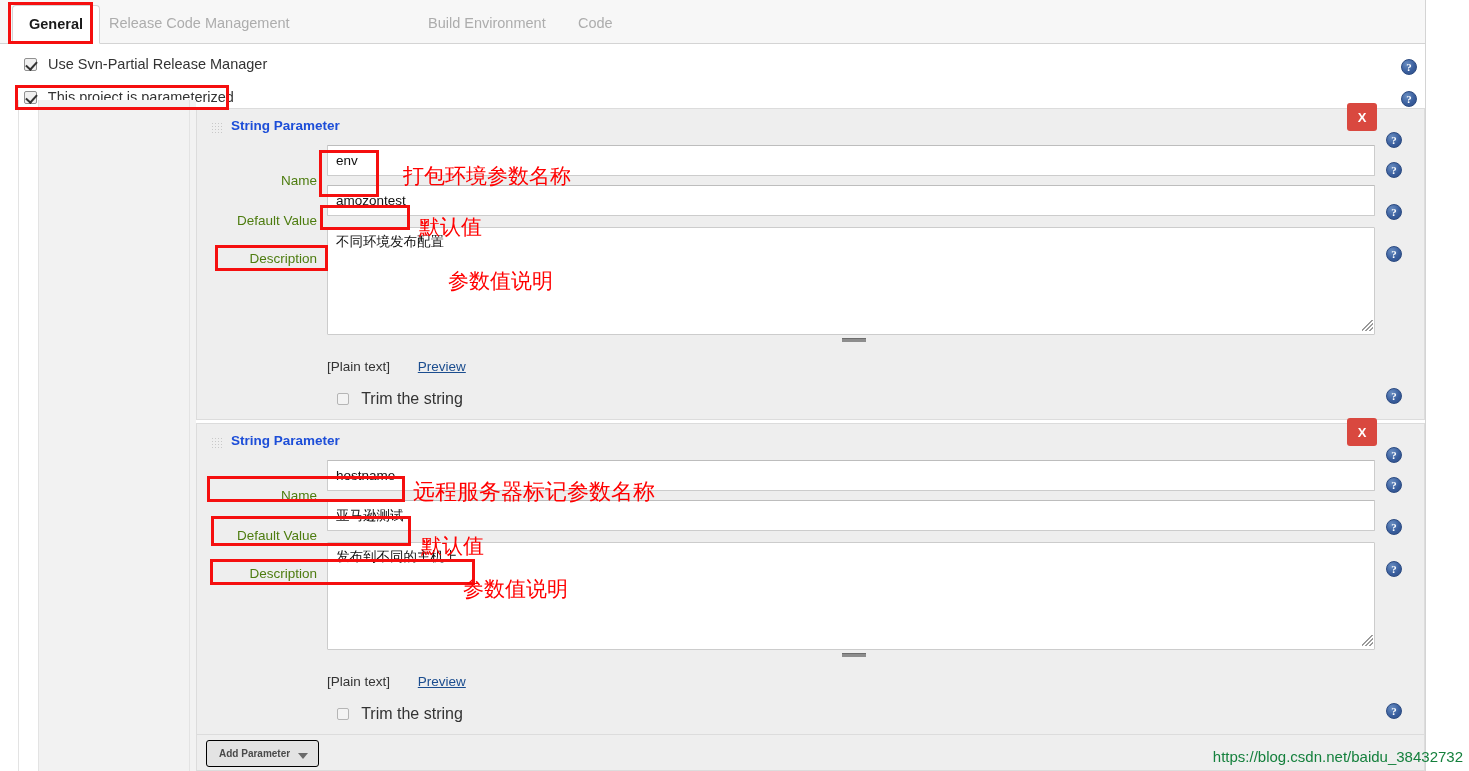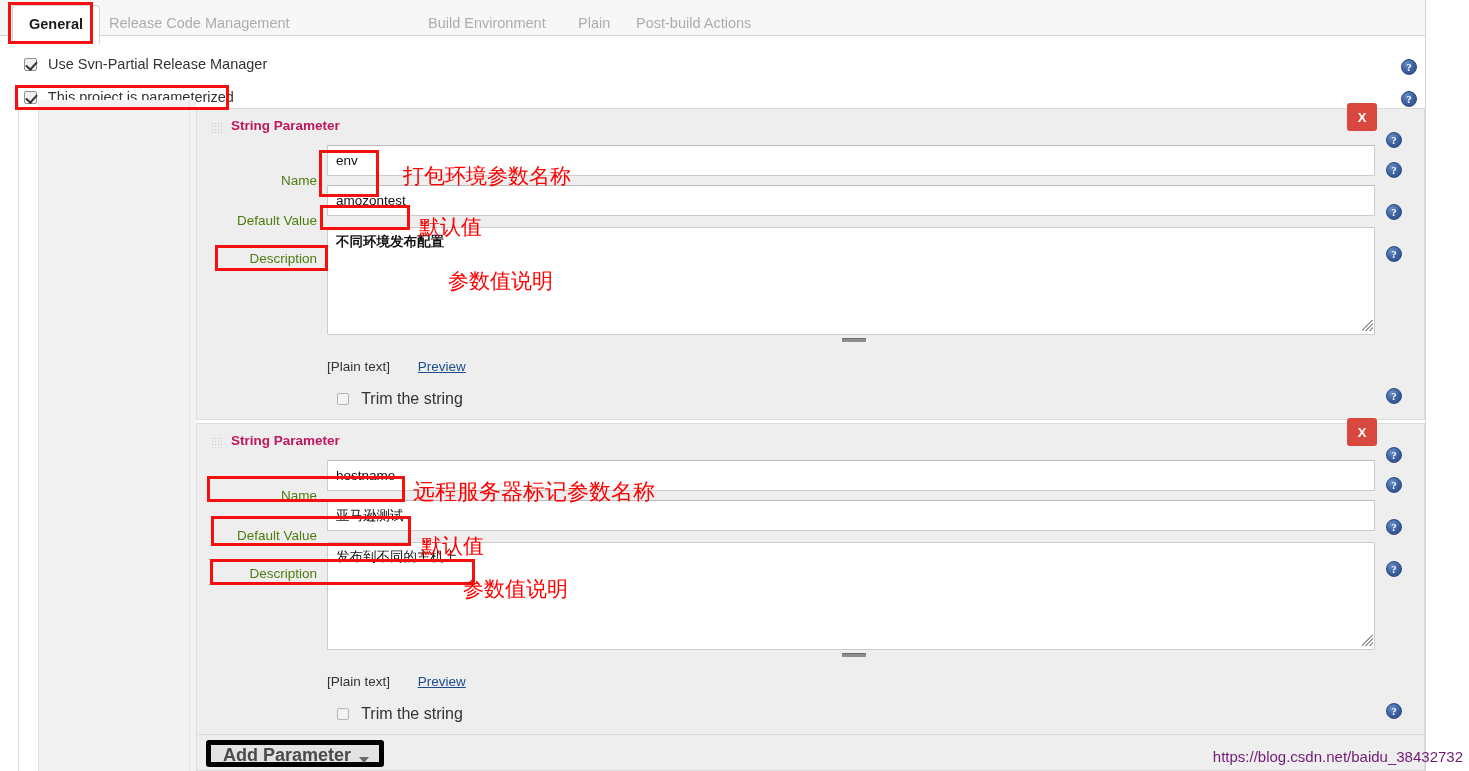--- a/index.html
+++ b/index.html
@@ -16,21 +16,21 @@
     background: #ffffff;
     font-size: 13px;
     color: #333;
   }
 
   
   .tabbar {
     position: absolute;
     left: 0; top: 0;
     width: 1425px;
-    height: 36px;
+    height: 44px;
     background: #f7f7f7;
     border-bottom: 1px solid #d4d4d4;
   }
   .tab {
     position: absolute;
     top: 5px;
     height: 39px;
     padding: 10px 16px 0 16px;
     font-size: 14.5px;
     color: #adadad;
@@ -128,21 +128,21 @@
     background-image:
       radial-gradient(#c6c6c6 38%, transparent 40%);
     background-size: 3px 3px;
     opacity: .95;
   }
   .param-title {
     position: absolute;
     left: 34px; top: 9px;
     font-size: 13.5px;
     font-weight: bold;
-    color: #be185d;
+    color: #1d4ed8;
   }
   .btn-x {
     position: absolute;
     right: 47px; top: -6px;
     width: 30px; height: 28px;
     background: #d9483f;
     color: #ffffff;
     border: none;
     border-radius: 3px;
     font-size: 13px;
@@ -264,24 +264,24 @@
     background: #eeeeee;
     border: 1px solid #dcdcdc;
     border-top: none;
   }
   .btn-add {
     position: absolute;
     left: 9px; top: 5px;
     height: 27px;
     padding: 0 28px 0 12px;
     background: #e3e3e3;
-    border: 5px solid #000000;
+    border: 1px solid #000000;
     border-radius: 3px;
     font-family: "Liberation Sans", sans-serif;
-    font-size: 18px;
+    font-size: 10px;
     font-weight: bold;
     color: #4a4a4a;
     cursor: pointer;
   }
   .btn-add .caret {
     position: absolute;
     right: 10px; top: 12px;
     width: 0; height: 0;
     border-left: 5px solid transparent;
     border-right: 5px solid transparent;
@@ -310,21 +310,21 @@
     color: #ff0000;
     font-family: "DejaVu Sans", sans-serif;
     white-space: nowrap;
     z-index: 21;
     pointer-events: none;
   }
 
   .watermark {
     position: absolute;
     right: 6px; bottom: 6px;
-    color: #701a75;
+    color: #15803d;
     font-size: 15px;
     font-family: "Liberation Sans", sans-serif;
     white-space: nowrap;
     z-index: 22;
   }
 </style>
 </head>
 <body>
 
 <div id="page">
@@ -333,24 +333,21 @@
     <div class="tab active" style="left:12px">
       <span>General</span>
     </div>
     <div class="tab" style="left:93px">
       <span>Release Code Management</span>
     </div>
     <div class="tab" style="left:412px">
       <span>Build Environment</span>
     </div>
     <div class="tab" style="left:562px">
-      <span>Plain</span>
-    </div>
-    <div class="tab" style="left:620px">
-      <span>Post-build Actions</span>
+      <span>Code</span>
     </div>
   </div>
 
   <div class="content">
 
     <label class="checkrow" style="top:12px">
       <span class="cb checked"></span>
       <span>Use Svn-Partial Release Manager</span>
     </label>
 
@@ -377,21 +374,21 @@
         <input class="finput" type="text" value="env" style="">
       </div>
 
       <div class="frow" style="height:42px;">
         <div class="flabel">Default Value</div>
         <input class="finput" type="text" value="amozontest" style="">
       </div>
 
       <div class="frow" style="height:125px;">
         <div class="flabel" style="top:4px">Description</div>
-        <textarea class="ftext" style="height: 108px; font-weight: bold;">不同环境发布配置</textarea>
+        <textarea class="ftext" style="height: 108px;">不同环境发布配置</textarea>
         <div class="resize-grip" style="left:1165px; top:93px;"></div>
         <div class="dragbar" style="left:645px; top:111px;"></div>
       </div>
 
       <div class="plaintext" style="top:250px;">
         <span>[Plain text]</span>
         <a>Preview</a>
       </div>
 
       <label class="trimrow" style="top:281px;">

